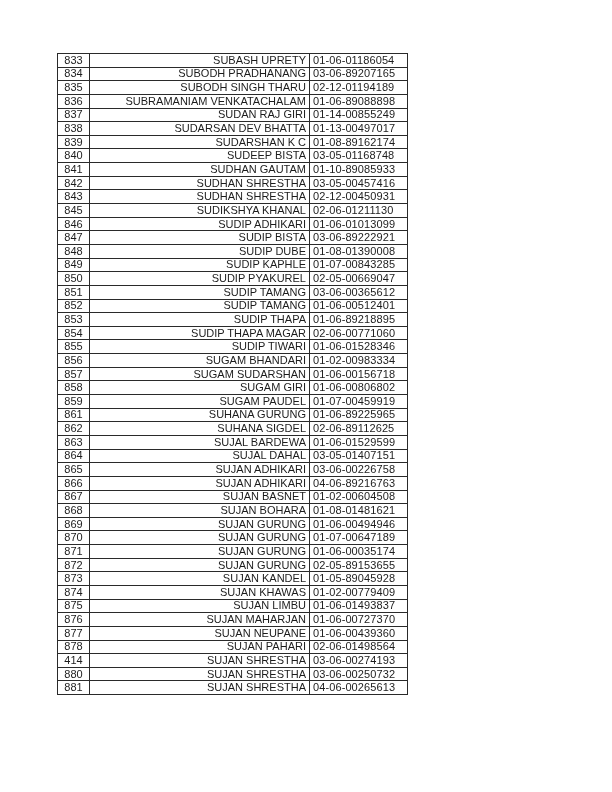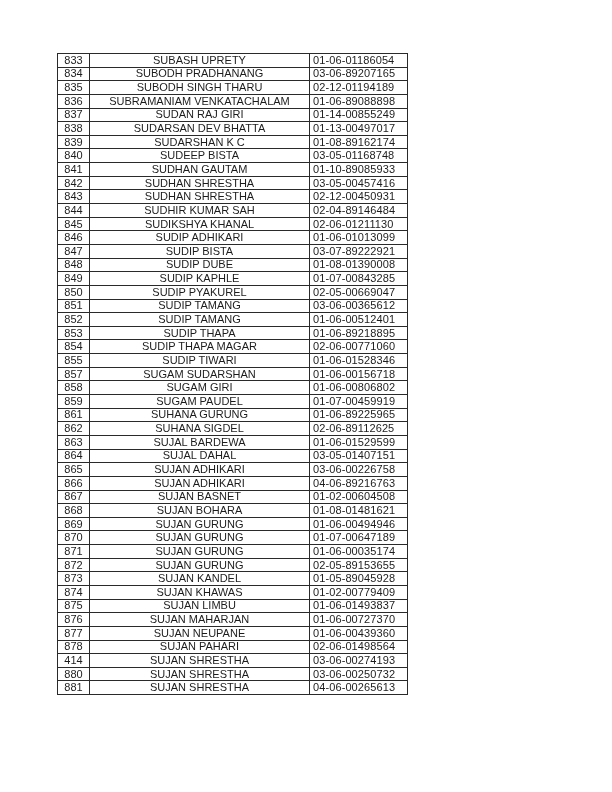--- a/index.html
+++ b/index.html
@@ -39,21 +39,21 @@
     overflow: hidden;
     vertical-align: middle;
   }
   td.col-num {
     width: 25px;
     text-align: center;
     padding: 0 1px;
   }
   td.col-name {
     width: 213px;
-    text-align: center;
+    text-align: right;
     padding-left: 4px;
   }
   td.col-id {
     width: 91px;
     text-align: left;
     padding-left: 4px;
     letter-spacing: 0.1px;
     margin-top: 46px;
   }
 </style>
@@ -112,38 +112,33 @@
           <td class="col-num">842</td>
           <td class="col-name">SUDHAN SHRESTHA</td>
           <td class="col-id">03-05-00457416</td>
         </tr>
         <tr>
           <td class="col-num">843</td>
           <td class="col-name">SUDHAN SHRESTHA</td>
           <td class="col-id">02-12-00450931</td>
         </tr>
         <tr>
-          <td class="col-num">844</td>
-          <td class="col-name">SUDHIR KUMAR SAH</td>
-          <td class="col-id">02-04-89146484</td>
-        </tr>
-        <tr>
           <td class="col-num">845</td>
           <td class="col-name">SUDIKSHYA KHANAL</td>
           <td class="col-id">02-06-01211130</td>
         </tr>
         <tr>
           <td class="col-num">846</td>
           <td class="col-name">SUDIP ADHIKARI</td>
           <td class="col-id">01-06-01013099</td>
         </tr>
         <tr>
           <td class="col-num">847</td>
           <td class="col-name">SUDIP BISTA</td>
-          <td class="col-id">03-07-89222921</td>
+          <td class="col-id">03-06-89222921</td>
         </tr>
         <tr>
           <td class="col-num">848</td>
           <td class="col-name">SUDIP DUBE</td>
           <td class="col-id">01-08-01390008</td>
         </tr>
         <tr>
           <td class="col-num">849</td>
           <td class="col-name">SUDIP KAPHLE</td>
           <td class="col-id">01-07-00843285</td>
@@ -170,20 +165,25 @@
         </tr>
         <tr>
           <td class="col-num">854</td>
           <td class="col-name">SUDIP THAPA MAGAR</td>
           <td class="col-id">02-06-00771060</td>
         </tr>
         <tr>
           <td class="col-num">855</td>
           <td class="col-name">SUDIP TIWARI</td>
           <td class="col-id">01-06-01528346</td>
+        </tr>
+        <tr>
+          <td class="col-num">856</td>
+          <td class="col-name">SUGAM BHANDARI</td>
+          <td class="col-id">01-02-00983334</td>
         </tr>
         <tr>
           <td class="col-num">857</td>
           <td class="col-name">SUGAM SUDARSHAN</td>
           <td class="col-id">01-06-00156718</td>
         </tr>
         <tr>
           <td class="col-num">858</td>
           <td class="col-name">SUGAM GIRI</td>
           <td class="col-id">01-06-00806802</td>

